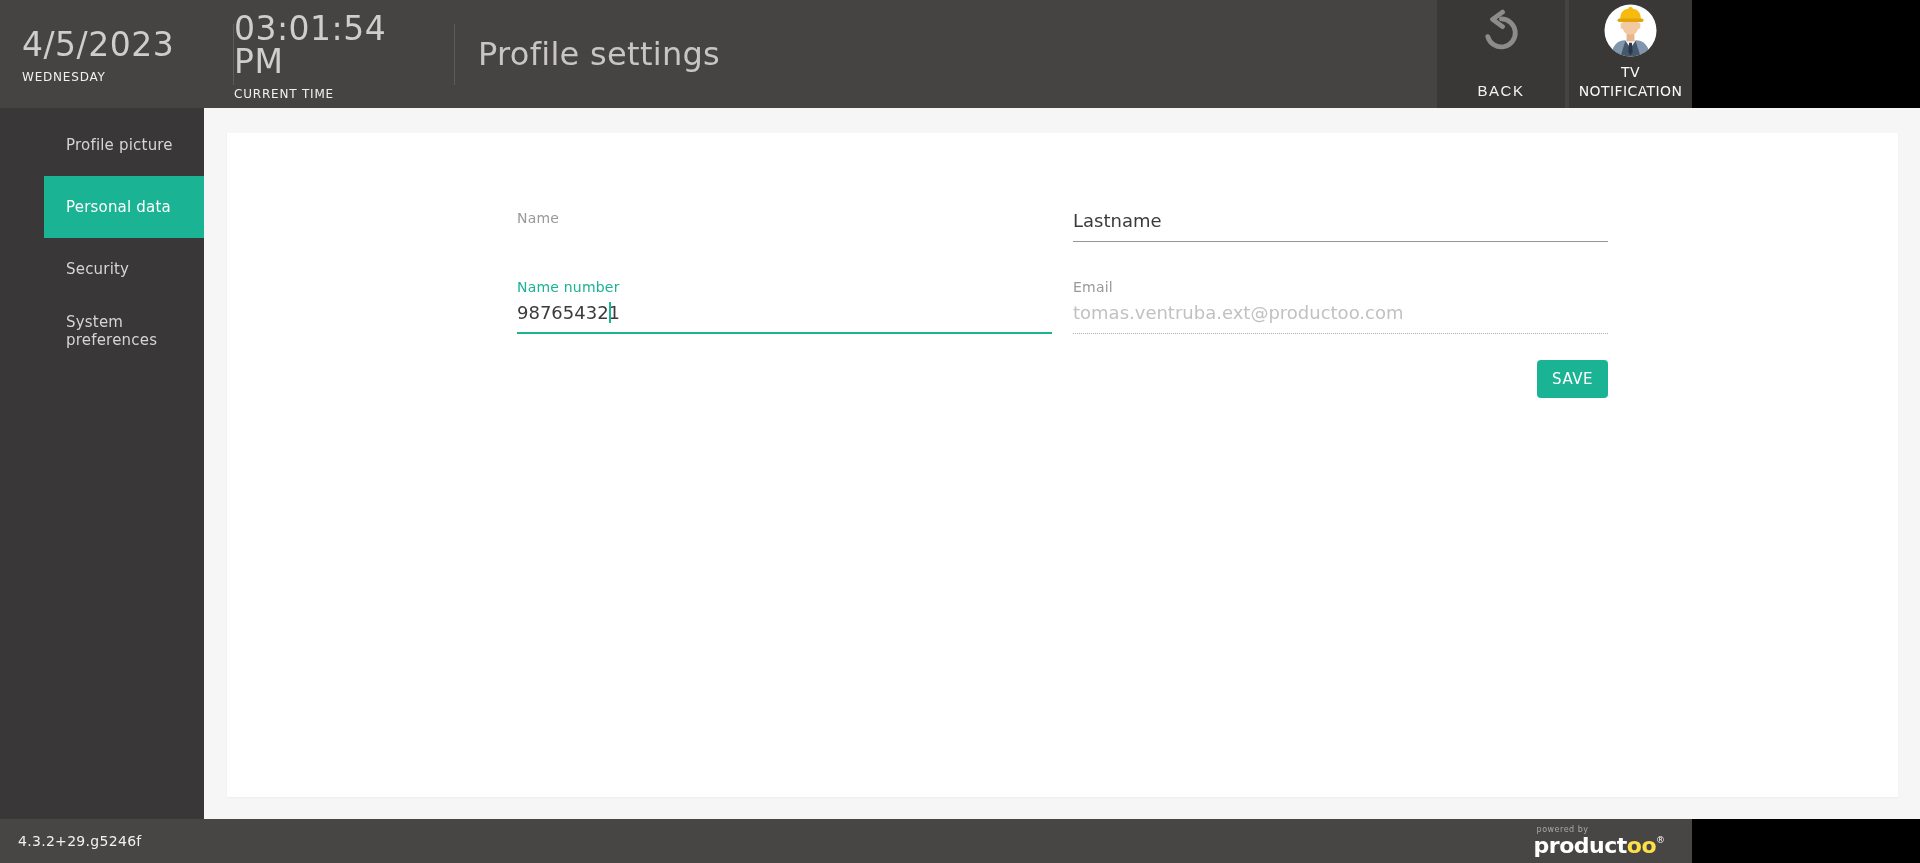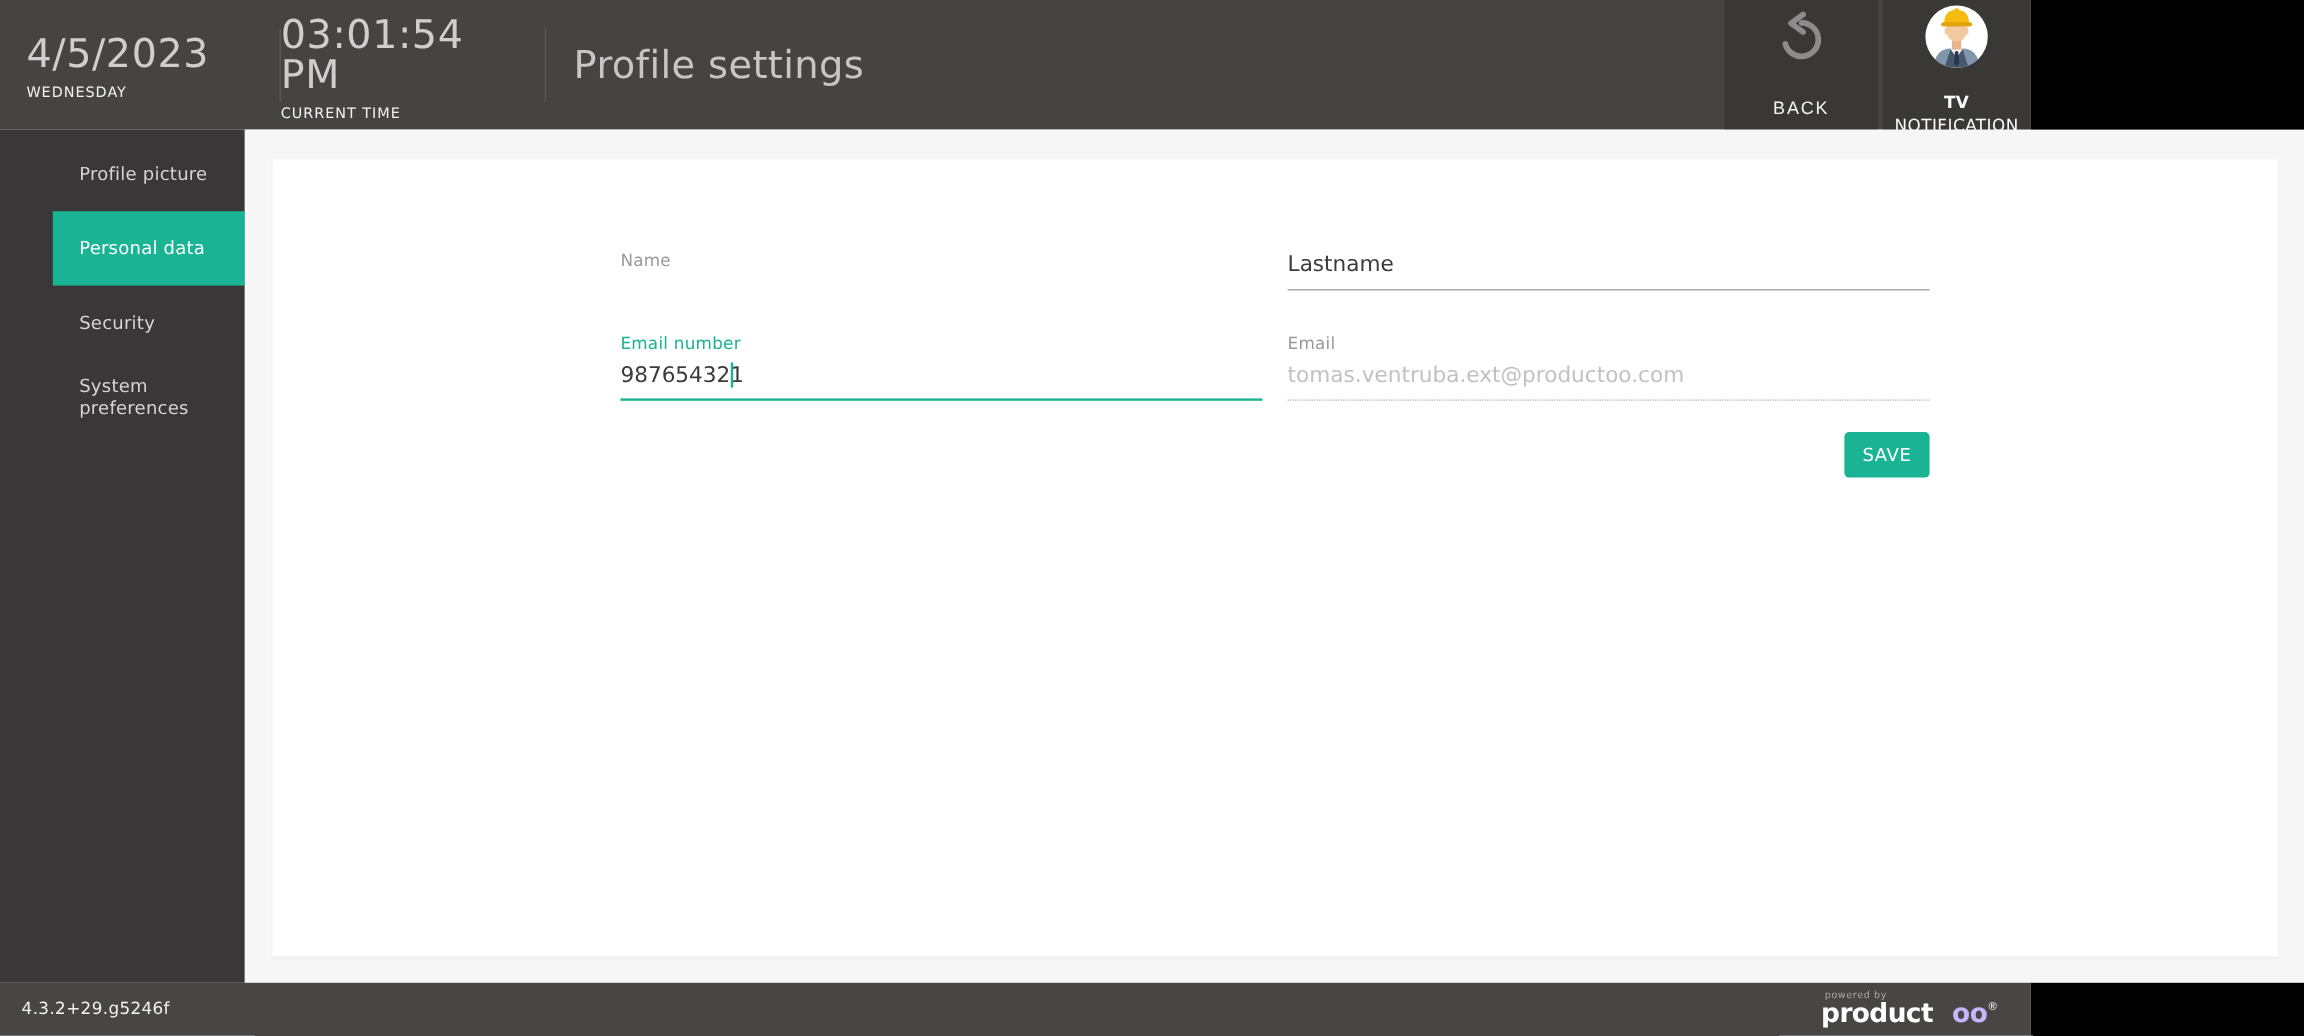--- a/index.html
+++ b/index.html
@@ -21,21 +21,21 @@
   .date-block{width:186px;}
   .time-block{width:195px;}
   .vsep{width:1px; background:var(--sep); height:61px; align-self:center; margin-left:25px; flex:0 0 1px;}
   .page-title{font-size:32px; font-weight:400; color:var(--title-text); align-self:center; margin-left:23px; letter-spacing:0.3px; white-space:nowrap;}
   .top-spacer{flex:1;}
   .top-panel{width:128px; flex:0 0 128px; background:var(--panel-bg); display:flex; flex-direction:column; align-items:center; padding-top:9px; border:none;}
   .back-btn{cursor:pointer; gap:24px;}
   .back-btn .back-label{font-size:15px; color:#f4f3f3; letter-spacing:1.5px;}
   .user-panel{width:123px; flex:0 0 123px; background:var(--panel-bg); margin-left:4px; padding-top:4px; gap:0; cursor:pointer;}
   .user-panel .uline{font-size:14px; color:#fbfafa; letter-spacing:0.4px; line-height:19px; text-align:center; white-space:nowrap;}
-  .user-panel .uline.first{margin-top:20px;font-weight:bold;}
+  .user-panel .uline.first{margin-top:6px;}
   .avatar-svg{width:53px; height:53px; display:block;}
 
   
   .body-row{flex:1; display:flex; min-height:0;}
   .sidebar{width:204px; flex:0 0 204px; background:var(--sidebar-bg); padding-top:6px;}
   .side-item{height:62px; display:flex; align-items:center; padding-left:22px; font-size:15px; color:var(--sidebar-text); cursor:pointer; letter-spacing:0.2px;margin-left:44px;}
   .side-item.active{background:var(--accent); color:#ffffff;}
   .main{flex:1; background:var(--main-bg); padding:25px 22px 22px 23px;}
   .card{background:var(--card-bg); width:1671px; height:664px; box-shadow:0 1px 2px rgba(0,0,0,0.04);}
 
@@ -55,21 +55,21 @@
   .save-row{margin-top:26px; display:flex; justify-content:flex-end;}
   .save-btn{width:71px; height:38px; background:var(--accent); color:#fff; border:none; border-radius:4px;
     font-family:inherit; font-size:15px; letter-spacing:0.5px; cursor:pointer;}
 
   
   .footer{height:44px; flex:0 0 44px; background:var(--footer-bg); display:flex; align-items:center; justify-content:space-between; padding:0 27px 0 18px;}
   .version{font-size:14px; color:#f2f1f1; letter-spacing:0.3px;}
   .brand{display:flex; flex-direction:column; align-items:flex-start; line-height:1;}
   .powered{font-size:8px; color:#aaa8a8; letter-spacing:0.5px; margin-left:3px; margin-bottom:1px;}
   .wordmark{font-size:22px; font-weight:bold; color:#ffffff; letter-spacing:-0.5px;}
-  .wordmark .oo{color:#c4b5fd;margin-left:16px;}
+  .wordmark .oo{color:#fde047;}
   .wordmark sup{font-size:9px; color:#ffffff; vertical-align:10px; font-weight:normal; letter-spacing:0;}
 </style>
 </head>
 <body>
 
 <div class="app">
 
   <header class="topbar">
     <div class="clock-block date-block">
       <div class="big">4/5/2023</div>
@@ -142,21 +142,21 @@
             </div>
             <div class="field">
               <div class="control">
                 <input type="text" value="Lastname" style="">
               </div>
             </div>
           </div>
 
           <div class="form-row">
             <div class="field focused">
-              <div class="flabel">Email number</div>
+              <div class="flabel">Name number</div>
               <div class="control">
                 <input type="text" value="987654321" style="">
                 <span class="caret"></span>
               </div>
             </div>
             <div class="field disabled">
               <div class="flabel">Email</div>
               <div class="control">
                 <input type="text" disabled="" value="tomas.ventruba.ext@productoo.com" style="">
               </div>

